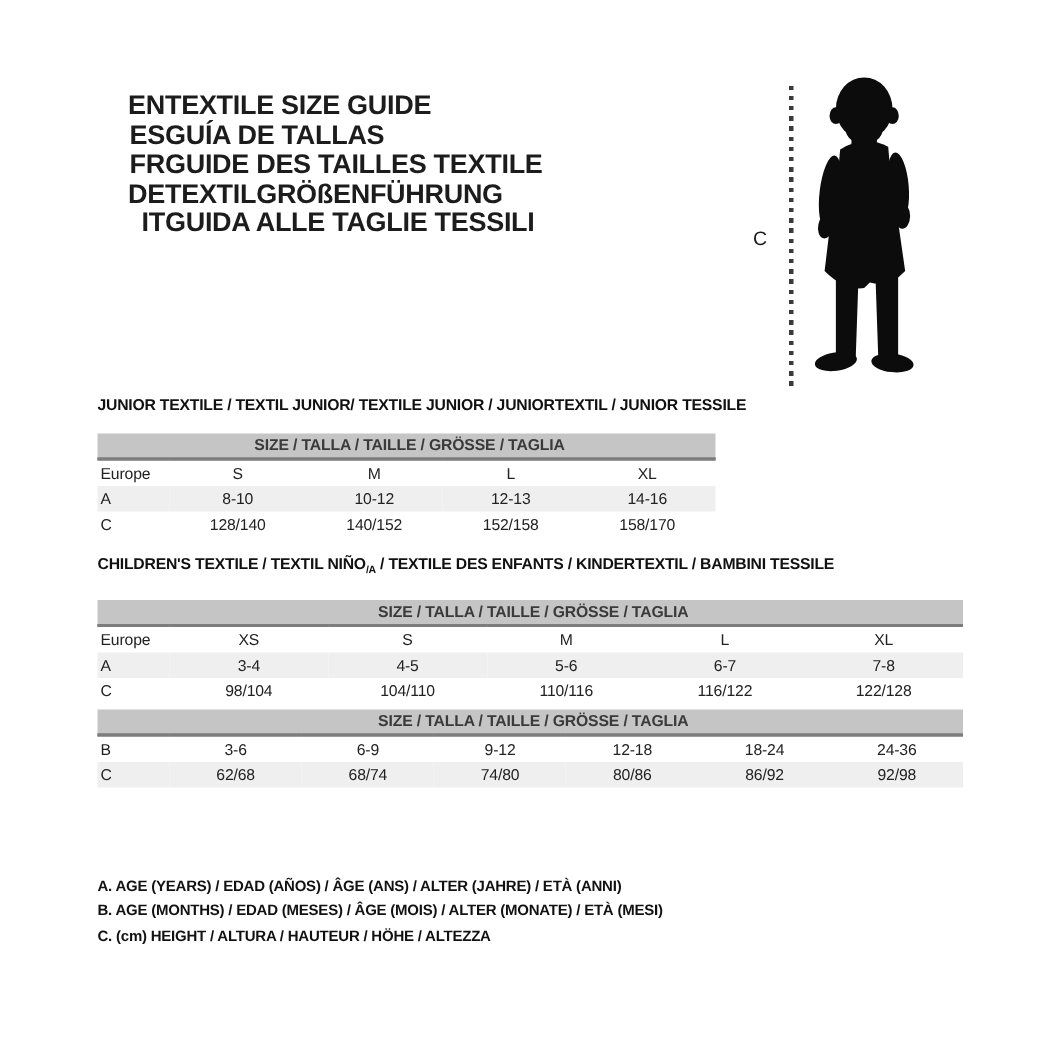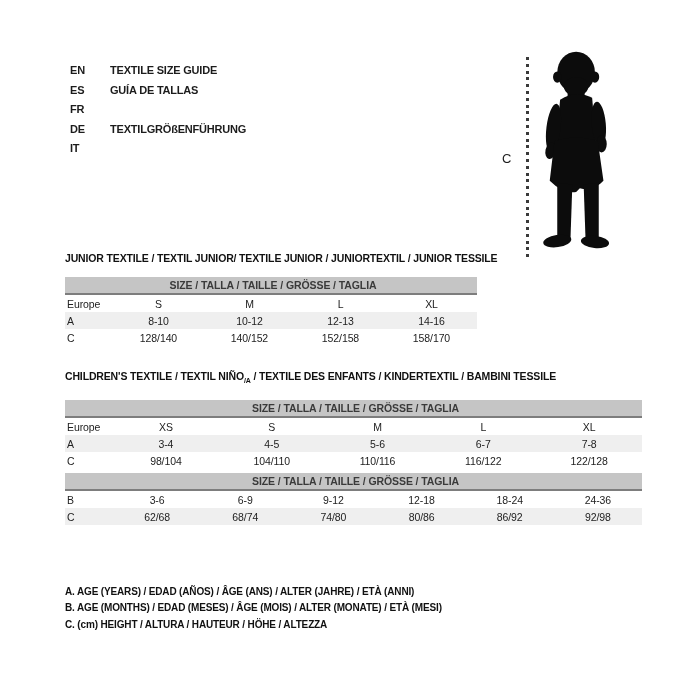--- a/index.html
+++ b/index.html
@@ -4,34 +4,34 @@
 <style>
   html,body { margin:0; padding:0; background:#fff; }
   .page {
     position:relative; width:700px; height:700px; background:#fff;
     font-family:"Liberation Sans","DejaVu Sans",sans-serif;
     color:var(--text,#1c1c1c); overflow:hidden;
   }
 
   
   .lang-block { position:absolute; top:61px; left:70px; }
-  .lang-row { display:flex; font-size:11px; font-weight:bold; line-height:19.5px; letter-spacing:-0.2px; }
+  .lang-row { display:flex; font-size:18px; font-weight:bold; line-height:19.5px; letter-spacing:-0.2px;text-align:right; }
   .lang-code { width:40px; }
 
   
   .height-line {
     position:absolute; left:526px; top:57px; width:2.5px; height:204px;
     background-image:repeating-linear-gradient(to bottom, #3a3a3a 0 3px, transparent 3px 6.8px);
   }
   .height-label { position:absolute; left:502px; top:151px; font-size:13px; }
   .baby-svg { position:absolute; left:529px; top:46px; }
 
   
   .table-block { position:absolute; left:65px; }
-  #t1 { top:251px; width:412px; }
+  #t1 { top:263px; width:412px; }
   #t2 { top:369px; width:577px; }
   #t3 { top:473px; width:577px; }
   .tbl-title {
     font-size:10.5px; font-weight:bold; letter-spacing:-0.15px;
     line-height:14px; white-space:nowrap; color:#111;
   }
   #t1 .tbl-title, #t2 .tbl-title { margin-bottom:12px; }
   #t3 .tbl-title { margin-bottom:11px; }
   .title-sub { font-size:7px; vertical-align:sub; }
 
@@ -59,27 +59,29 @@
     <div class="lang-row">
       <span class="lang-code">EN</span>
       <span class="lang-text">TEXTILE SIZE GUIDE</span>
     </div>
     <div class="lang-row">
       <span class="lang-code">ES</span>
       <span class="lang-text">GUÍA DE TALLAS</span>
     </div>
     <div class="lang-row">
       <span class="lang-code">FR</span>
+      <span class="lang-text">GUIDE DES TAILLES TEXTILE</span>
     </div>
     <div class="lang-row">
       <span class="lang-code">DE</span>
       <span class="lang-text">TEXTILGRÖßENFÜHRUNG</span>
     </div>
     <div class="lang-row">
       <span class="lang-code">IT</span>
+      <span class="lang-text">GUIDA ALLE TAGLIE TESSILI</span>
     </div>
   </div>
 
   <div class="height-line"></div>
   <div class="height-label">C</div>
   <svg class="baby-svg" width="98" height="212" viewBox="0 0 104 215" xmlns="http://www.w3.org/2000/svg">
     <g fill="#0c0c0c">
       <ellipse cx="50" cy="23" rx="20" ry="22"></ellipse>
       <ellipse cx="30" cy="28" rx="4.5" ry="6"></ellipse>
       <ellipse cx="70" cy="28" rx="4.5" ry="6"></ellipse>

